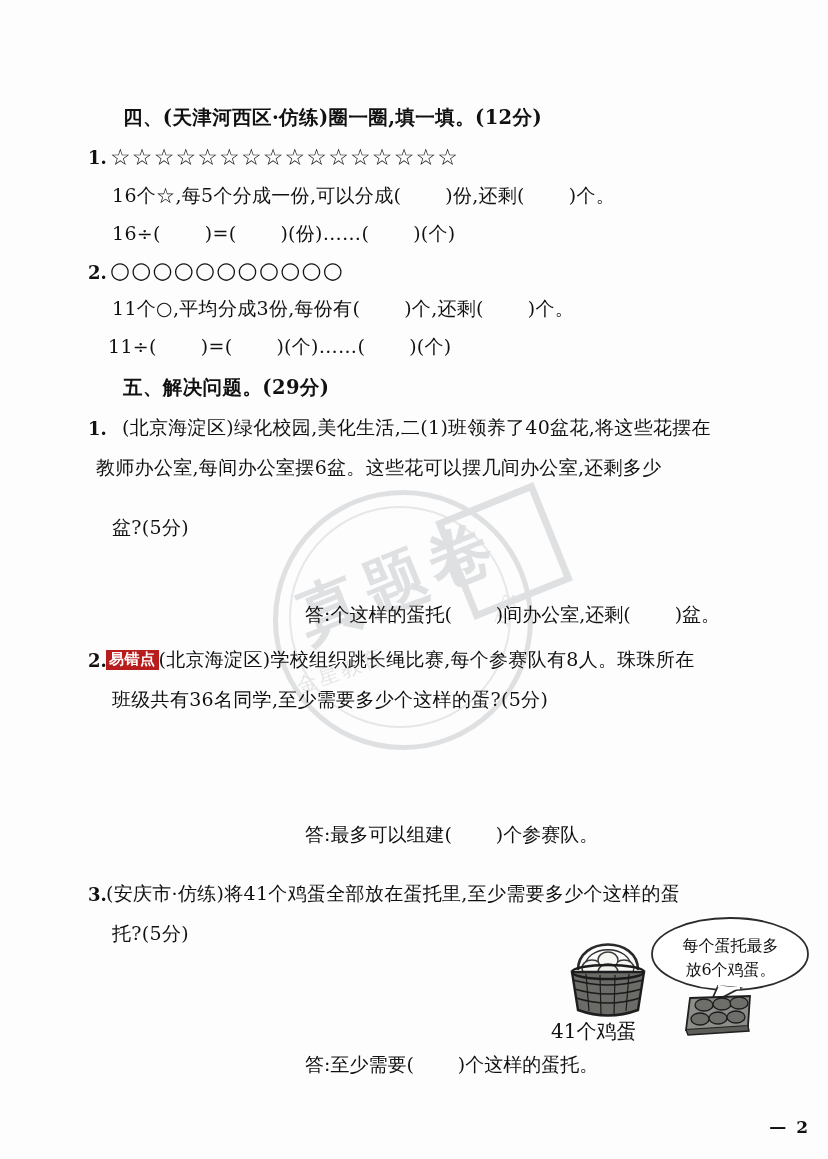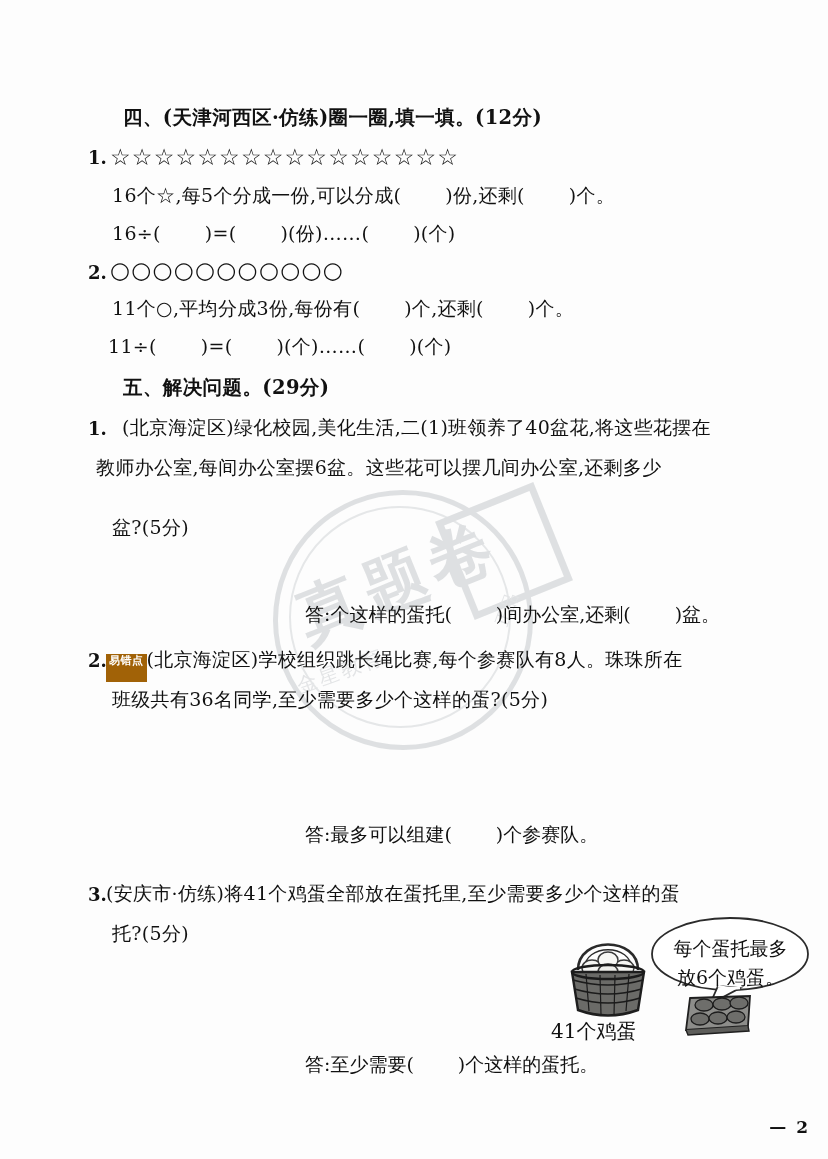--- a/index.html
+++ b/index.html
@@ -129,25 +129,25 @@
     line-height: 1;
   }
 
   .blank {
     display: inline-block;
     width: 44px;
   }
 
   .badge {
     display: inline-block;
-    background: #a16207;
+    background: #b91c1c;
     color: #ffffff;
-    font-size: 11px;
-    font-weight: bold;
-    padding: 1px 3px 14px 3px;
+    font-size: 15px;
+    font-weight: bold;
+    padding: 1px 3px 2px 3px;
     letter-spacing: 0.5px;
     vertical-align: 2px;
     line-height: 1.15;
   }
 
   .answer {
     position: absolute;
     font-size: 19px;
     white-space: nowrap;
   }
@@ -156,21 +156,21 @@
   .illus {
     position: absolute;
     z-index: 3;
   }
   .basket-label {
     position: absolute;
     font-size: 20px;
     white-space: nowrap;
   }
   .bubble-txt {
-    font-size: 19px;
+    font-size: 16px;
     line-height: 1.5;
     text-align: center;
   }
 
   .footer {
     position: absolute;
     right: 18px;
     bottom: 22px;
     font-size: 17px;
     font-weight: bold;

